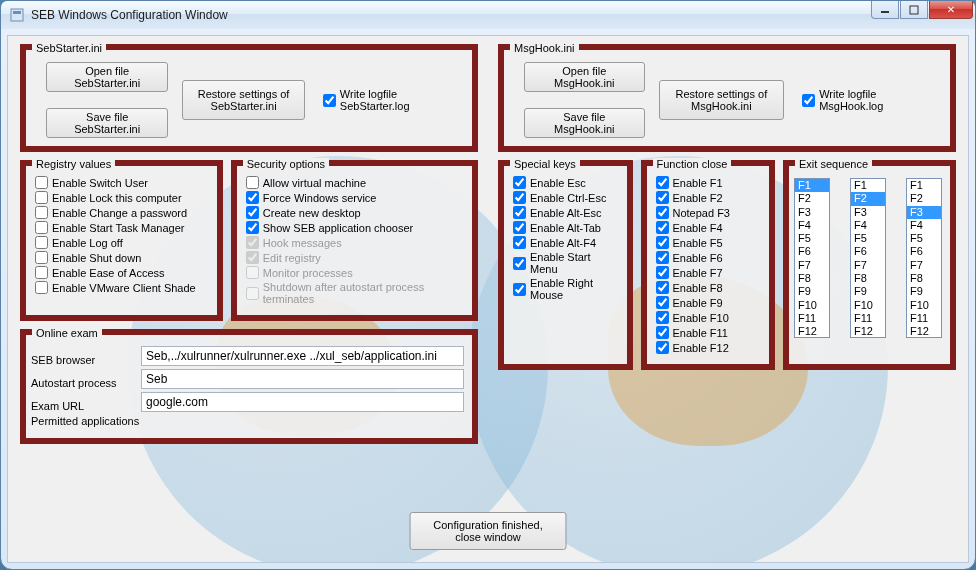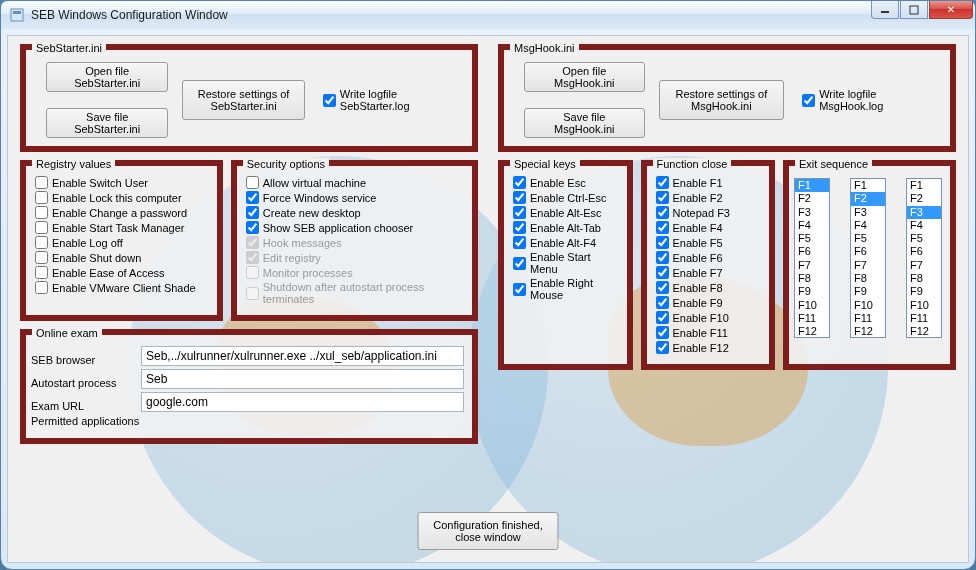--- a/index.html
+++ b/index.html
@@ -176,21 +176,21 @@
   }
   button.finish {
     font-family: inherit;
     font-size: 11px;
     background: linear-gradient(to bottom, #f6f6f6, #e3e3e3);
     border: 1px solid #9a9a9a;
     border-radius: 3px;
     padding: 6px 4px;
     white-space: pre-line;
     text-align: center;
-    width: 141px;
+    width: 157px;
   }
   .glyph { font-family: "Segoe UI Symbol", sans-serif; }
 </style>
 </head>
 <body>
 
 <div class="window">
   <div class="titlebar">
     <span class="title-icon">
       <svg width="14" height="14" viewBox="0 0 14 14">

